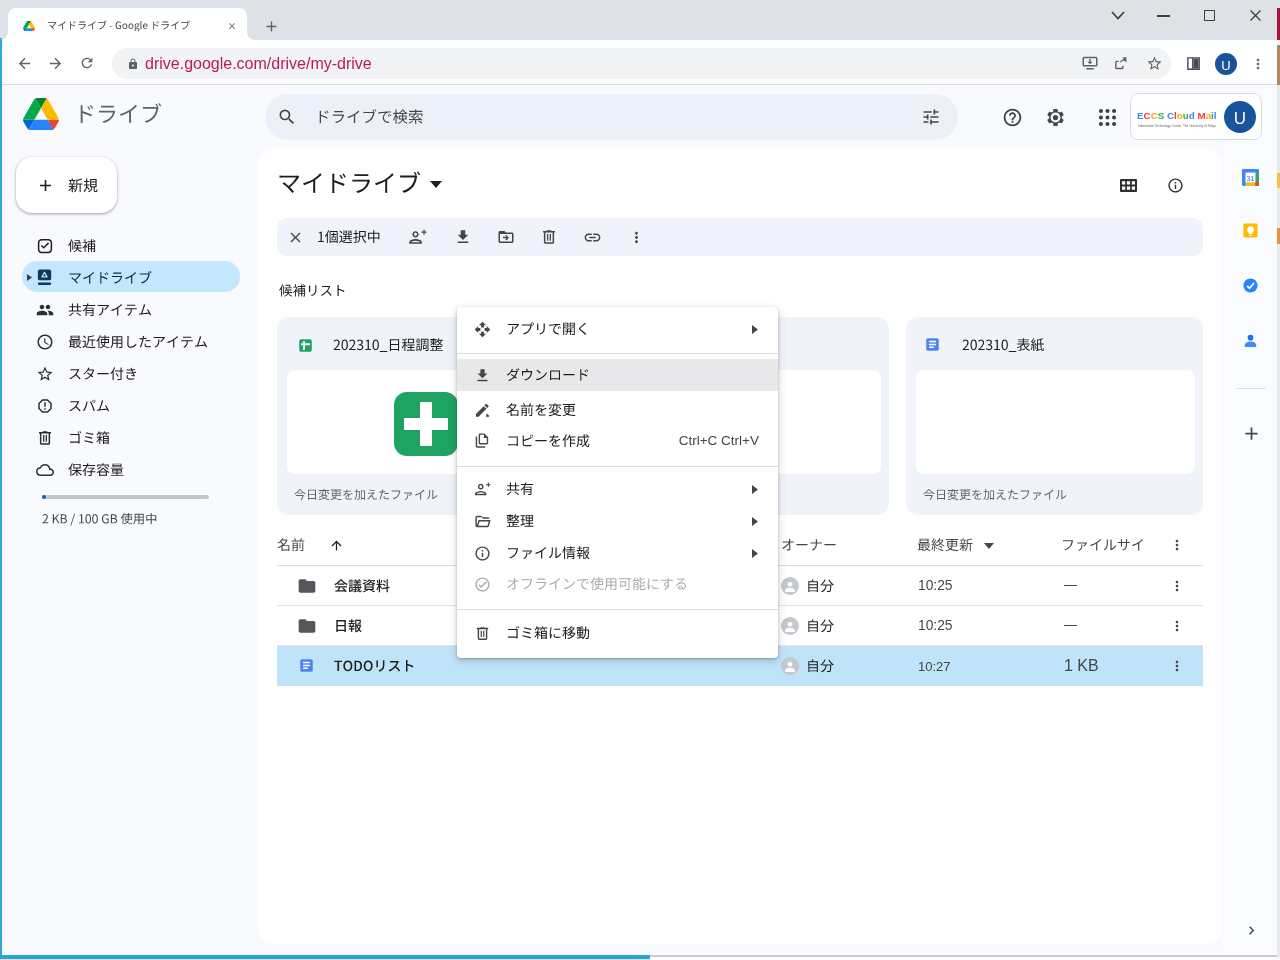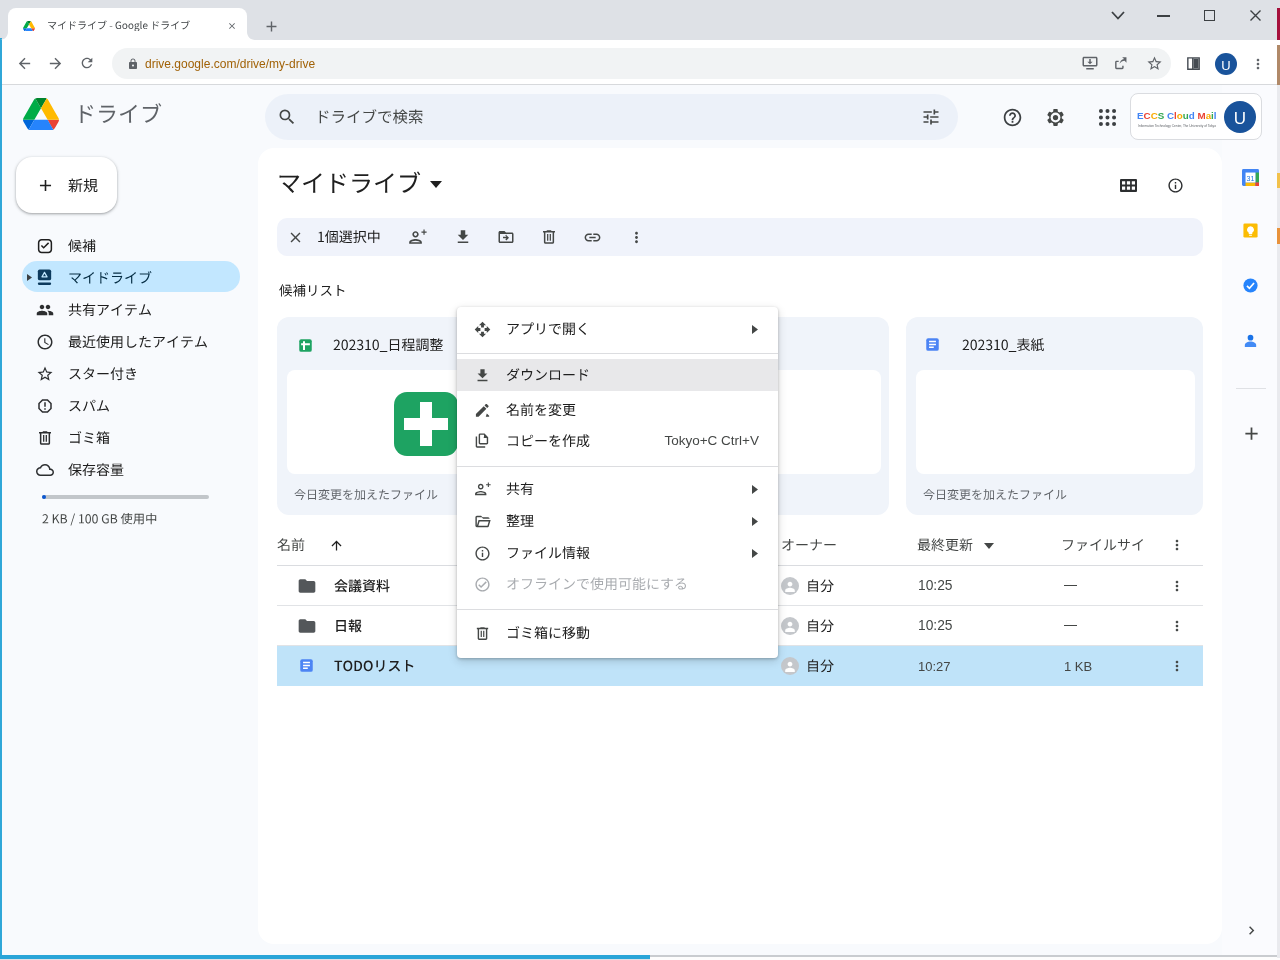--- a/index.html
+++ b/index.html
@@ -54,21 +54,21 @@
 <svg style="position:absolute;left:46.5px;top:54.5px" width="17" height="17" viewBox="0 0 24 24">
     <path d="M12 4l-1.41 1.41L16.17 11H4v2h12.17l-5.58 5.59L12 20l8-8z" fill="#5f6368"></path>
   </svg>
 <svg style="position:absolute;left:79.0px;top:55.0px" width="16" height="16" viewBox="0 0 24 24">
     <path d="M17.65 6.35C16.2 4.9 14.21 4 12 4c-4.42 0-7.99 3.58-7.99 8s3.57 8 7.99 8c3.73 0 6.84-2.55 7.73-6h-2.08c-.82 2.33-3.04 4-5.65 4-3.31 0-6-2.69-6-6s2.69-6 6-6c1.66 0 3.14.69 4.22 1.78L13 11h7V4l-2.35 2.35z" fill="#5f6368"></path>
   </svg>
 <div style="position:absolute;left:112px;top:48px;width:1059px;height:31px;background:#f1f3f4;border-radius:15.5px;"></div>
 <svg style="position:absolute;left:127.0px;top:57.5px" width="12" height="12" viewBox="0 0 24 24">
     <path d="M18 8h-1V6c0-2.76-2.24-5-5-5S7 3.24 7 6v2H6c-1.1 0-2 .9-2 2v10c0 1.1.9 2 2 2h12c1.1 0 2-.9 2-2V10c0-1.1-.9-2-2-2zm-6 9c-1.1 0-2-.9-2-2s.9-2 2-2 2 .9 2 2-.9 2-2 2zm3.1-9H8.9V6c0-1.71 1.39-3.1 3.1-3.1 1.71 0 3.1 1.39 3.1 3.1v2z" fill="#5f6368"></path>
   </svg>
-<div style="position:absolute;left:145px;top:64px;transform:translateY(-50%);font-family:'Liberation Sans',sans-serif;font-size:12px;font-weight:normal;color:#a16207;white-space:nowrap;line-height:1;">drive.google.com/drive/my-drive</div>
+<div style="position:absolute;left:145px;top:64px;transform:translateY(-50%);font-family:'Liberation Sans',sans-serif;font-size:16px;font-weight:normal;color:#be185d;white-space:nowrap;line-height:1;">drive.google.com/drive/my-drive</div>
 <svg style="position:absolute;left:1081px;top:54px" width="18" height="19" viewBox="0 0 24 24">
     <path d="M4 3c-1.1 0-2 .9-2 2v9c0 1.1.9 2 2 2h16c1.1 0 2-.9 2-2V5c0-1.1-.9-2-2-2H4zm0 2h16v9H4V5zm7 1v3.5H8.5L12 13l3.5-3.5H13V6h-2zM7 18h10v2H7v-2z" fill="#5f6368"></path>
   </svg>
 <svg style="position:absolute;left:1113px;top:55px" width="17" height="17" viewBox="0 0 24 24">
     <path d="M5 8c-1.1 0-2 .9-2 2v8c0 1.1.9 2 2 2h8c1.1 0 2-.9 2-2v-3h-2v3H5v-8h3V8H5zm8-5 2.6 2.6c-3.4.8-5.6 3-6.4 6.4 2-2.2 4.3-3.6 7.2-3.8L19 10.8V3h-6z" fill="#5f6368"></path>
   </svg>
 <svg style="position:absolute;left:1145.5px;top:55.0px" width="17" height="17" viewBox="0 0 24 24">
     <path d="M22 9.24l-7.19-.62L12 2 9.19 8.63 2 9.24l5.46 4.73L5.82 21 12 17.27 18.18 21l-1.63-7.03L22 9.24zM12 15.4l-3.76 2.27 1-4.28-3.32-2.88 4.38-.38L12 6.1l1.71 4.04 4.38.38-3.32 2.88 1 4.28L12 15.4z" fill="#5f6368"></path>
   </svg>
 <svg style="position:absolute;left:1185px;top:55px" width="17" height="17" viewBox="0 0 24 24">
@@ -389,21 +389,21 @@
 <svg style="position:absolute;left:781px;top:656.5px" width="18" height="18" viewBox="0 0 24 24">
     <circle cx="12" cy="12" r="12" fill="#c4c7cb"></circle>
     <path d="M12 12.6c1.8 0 3.2-1.4 3.2-3.2S13.8 6.2 12 6.2 8.8 7.6 8.8 9.4s1.4 3.2 3.2 3.2zm0 1.8c-2.4 0-6.4 1.2-6.4 3.6V20h12.8v-2c0-2.4-4-3.6-6.4-3.6z" fill="#fff"></path>
   </svg>
 <div style="position:absolute;left:806.0px;top:656.8px;line-height:0">
     <svg width="28.0" height="17.1" viewBox="0 -14.0 28.0 17.1">
       <path d="M3.0 -6.7H11.1V-5.8H3.0ZM3.0 -3.7H11.1V-2.7H3.0ZM3.0 -0.6H11.1V0.3H3.0ZM2.3 -9.8H11.9V1.1H10.8V-8.8H3.3V1.1H2.3ZM6.4 -11.8 7.6 -11.6Q7.4 -11.0 7.1 -10.4Q6.9 -9.7 6.6 -9.3L5.7 -9.5Q5.8 -9.8 5.9 -10.2Q6.1 -10.6 6.2 -11.0Q6.3 -11.4 6.4 -11.8Z M16.6 -6.5H24.6V-5.4H16.6ZM24.3 -6.5H25.4Q25.4 -6.5 25.4 -6.4Q25.4 -6.3 25.4 -6.2Q25.4 -6.0 25.4 -6.0Q25.3 -4.3 25.2 -3.2Q25.1 -2.0 25.0 -1.3Q24.9 -0.5 24.8 -0.1Q24.6 0.3 24.5 0.5Q24.2 0.8 24.0 0.9Q23.7 1.0 23.4 1.0Q23.0 1.1 22.4 1.1Q21.8 1.1 21.1 1.0Q21.1 0.8 21.0 0.5Q21.0 0.2 20.8 -0.0Q21.5 0.0 22.1 0.0Q22.7 0.1 22.9 0.1Q23.1 0.1 23.3 0.0Q23.4 -0.0 23.5 -0.1Q23.7 -0.3 23.8 -1.0Q24.0 -1.6 24.1 -2.9Q24.2 -4.2 24.3 -6.3ZM18.5 -11.5 19.6 -11.2Q19.1 -10.0 18.4 -8.9Q17.7 -7.8 16.9 -6.9Q16.1 -6.0 15.2 -5.4Q15.1 -5.5 15.0 -5.6Q14.8 -5.8 14.6 -5.9Q14.5 -6.1 14.3 -6.2Q15.2 -6.8 16.0 -7.6Q16.8 -8.4 17.5 -9.4Q18.1 -10.4 18.5 -11.5ZM23.4 -11.5Q23.8 -10.8 24.3 -10.1Q24.7 -9.3 25.3 -8.7Q25.9 -8.0 26.5 -7.4Q27.1 -6.8 27.7 -6.4Q27.5 -6.3 27.4 -6.1Q27.2 -6.0 27.0 -5.8Q26.9 -5.6 26.8 -5.5Q26.2 -6.0 25.6 -6.6Q25.0 -7.2 24.4 -8.0Q23.8 -8.7 23.3 -9.5Q22.8 -10.3 22.4 -11.1ZM19.6 -6.2H20.7Q20.6 -5.0 20.3 -3.9Q20.1 -2.8 19.6 -1.9Q19.1 -0.9 18.1 -0.1Q17.2 0.7 15.7 1.2Q15.7 1.0 15.6 0.9Q15.5 0.7 15.3 0.5Q15.2 0.4 15.1 0.3Q16.4 -0.2 17.3 -0.9Q18.1 -1.6 18.6 -2.4Q19.1 -3.3 19.3 -4.2Q19.5 -5.2 19.6 -6.2Z" fill="#1f1f1f"></path>
     </svg>
   </div>
 <div style="position:absolute;left:918px;top:665.5px;transform:translateY(-50%);font-family:'Liberation Sans',sans-serif;font-size:13px;font-weight:normal;color:#444746;white-space:nowrap;line-height:1;">10:27</div>
-<div style="position:absolute;left:1064px;top:665.5px;transform:translateY(-50%);font-family:'Liberation Sans',sans-serif;font-size:13px;font-weight:normal;color:#444746;white-space:nowrap;line-height:1;">1 KB</div>
+<div style="position:absolute;left:1064px;top:665.5px;transform:translateY(-50%);font-family:'Liberation Sans',sans-serif;font-size:16px;font-weight:normal;color:#444746;white-space:nowrap;line-height:1;">1 KB</div>
 <svg style="position:absolute;left:1169.0px;top:657.5px" width="16" height="16" viewBox="0 0 24 24">
     <path d="M12 8c1.1 0 2-.9 2-2s-.9-2-2-2-2 .9-2 2 .9 2 2 2zm0 2c-1.1 0-2 .9-2 2s.9 2 2 2 2-.9 2-2-.9-2-2-2zm0 6c-1.1 0-2 .9-2 2s.9 2 2 2 2-.9 2-2-.9-2-2-2z" fill="#444746"></path>
   </svg>
 <div style="position:absolute;left:457px;top:307px;width:321px;height:351px;background:#fff;border-radius:4px;box-shadow:0 1px 3px rgba(0,0,0,.24),0 3px 10px rgba(0,0,0,.16)"></div>
 <div style="position:absolute;left:457px;top:359px;width:321px;height:32px;background:#e8e8ea;"></div>
 <svg style="position:absolute;left:473.5px;top:320.5px" width="17" height="17" viewBox="0 0 24 24">
     <path d="M10 9h4V6h3l-5-5-5 5h3v3zm-1 1H6V7l-5 5 5 5v-3h3v-4zm14 2-5-5v3h-3v4h3v3l5-5zm-9 3h-4v3H7l5 5 5-5h-3v-3z" fill="#444746"></path>
   </svg>
 <div style="position:absolute;left:506.0px;top:320.3px;line-height:0">
     <svg width="84.0" height="17.1" viewBox="0 -14.0 84.0 17.1">
@@ -430,21 +430,21 @@
     </svg>
   </div>
 <svg style="position:absolute;left:473.5px;top:432.0px" width="17" height="17" viewBox="0 0 24 24">
     <path d="M8.6 2.2h6.3l5.1 5.1v8.2c0 1.1-.9 2-2 2H8.6c-1.1 0-2-.9-2-2V4.2c0-1.1.9-2 2-2zm5.6 1.8H8.6v11.5h9.4V8.3h-4.4c.3 0 .6-1.6.6-4.3zM4.4 6.4v13.8h11.4v1.9H4.4c-1.1 0-2-.9-2-2V6.4h2z" fill="#444746"></path>
   </svg>
 <div style="position:absolute;left:506.0px;top:431.8px;line-height:0">
     <svg width="84.0" height="17.1" viewBox="0 -14.0 84.0 17.1">
       <path d="M2.4 -9.6Q2.8 -9.6 3.2 -9.5Q3.6 -9.5 3.9 -9.5H10.8Q11.1 -9.5 11.4 -9.5Q11.7 -9.5 11.9 -9.5Q11.9 -9.3 11.8 -9.0Q11.8 -8.7 11.8 -8.5V-1.2Q11.8 -0.9 11.9 -0.4Q11.9 -0.0 11.9 0.1H10.6Q10.6 -0.0 10.6 -0.4Q10.7 -0.7 10.7 -1.1V-8.4H3.9Q3.6 -8.4 3.1 -8.4Q2.7 -8.4 2.4 -8.4ZM2.2 -1.9Q2.5 -1.9 2.9 -1.8Q3.3 -1.8 3.8 -1.8H11.3V-0.7H3.8Q3.4 -0.7 2.9 -0.6Q2.5 -0.6 2.2 -0.6Z M24.6 -9.8Q24.6 -9.4 24.9 -9.1Q25.2 -8.8 25.5 -8.8Q25.9 -8.8 26.2 -9.1Q26.5 -9.4 26.5 -9.8Q26.5 -10.1 26.2 -10.4Q25.9 -10.7 25.5 -10.7Q25.2 -10.7 24.9 -10.4Q24.6 -10.1 24.6 -9.8ZM24.0 -9.8Q24.0 -10.2 24.2 -10.6Q24.4 -10.9 24.8 -11.1Q25.1 -11.3 25.5 -11.3Q26.0 -11.3 26.3 -11.1Q26.7 -10.9 26.9 -10.6Q27.1 -10.2 27.1 -9.8Q27.1 -9.3 26.9 -9.0Q26.7 -8.6 26.3 -8.4Q26.0 -8.2 25.5 -8.2Q25.1 -8.2 24.8 -8.4Q24.4 -8.6 24.2 -9.0Q24.0 -9.3 24.0 -9.8ZM17.9 -10.5Q17.9 -10.3 17.9 -10.0Q17.8 -9.7 17.8 -9.4Q17.8 -9.2 17.8 -8.6Q17.8 -8.1 17.8 -7.4Q17.8 -6.6 17.8 -5.8Q17.8 -4.9 17.8 -4.2Q17.8 -3.4 17.8 -2.8Q17.8 -2.2 17.8 -2.0Q17.8 -1.4 18.1 -1.2Q18.3 -1.0 18.8 -0.9Q19.1 -0.9 19.6 -0.9Q20.2 -0.8 20.7 -0.8Q21.2 -0.8 21.9 -0.9Q22.5 -0.9 23.2 -0.9Q23.8 -1.0 24.4 -1.1Q25.0 -1.2 25.5 -1.3V0.0Q24.9 0.1 24.0 0.2Q23.2 0.2 22.3 0.3Q21.4 0.3 20.6 0.3Q20.0 0.3 19.4 0.3Q18.8 0.2 18.4 0.2Q17.6 0.0 17.1 -0.4Q16.7 -0.8 16.7 -1.7Q16.7 -2.0 16.7 -2.6Q16.7 -3.3 16.7 -4.1Q16.7 -4.9 16.7 -5.7Q16.7 -6.6 16.7 -7.3Q16.7 -8.1 16.7 -8.6Q16.7 -9.2 16.7 -9.4Q16.7 -9.5 16.7 -9.7Q16.7 -9.9 16.7 -10.1Q16.6 -10.3 16.6 -10.5ZM17.3 -6.1Q17.9 -6.2 18.7 -6.4Q19.5 -6.6 20.3 -6.9Q21.1 -7.1 21.8 -7.4Q22.6 -7.6 23.2 -7.9Q23.5 -8.0 23.8 -8.2Q24.1 -8.4 24.4 -8.5L24.9 -7.4Q24.6 -7.3 24.2 -7.1Q23.9 -7.0 23.6 -6.9Q22.9 -6.6 22.1 -6.3Q21.3 -6.1 20.4 -5.8Q19.6 -5.5 18.8 -5.3Q18.0 -5.1 17.3 -4.9Z M29.4 -6.1Q29.6 -6.0 29.9 -6.0Q30.3 -6.0 30.6 -6.0Q31.0 -6.0 31.4 -6.0Q31.6 -6.0 32.1 -6.0Q32.5 -6.0 33.2 -6.0Q33.8 -6.0 34.5 -6.0Q35.2 -6.0 35.9 -6.0Q36.6 -6.0 37.3 -6.0Q37.9 -6.0 38.4 -6.0Q38.8 -6.0 39.1 -6.0Q39.6 -6.0 40.0 -6.0Q40.3 -6.0 40.6 -6.1V-4.7Q40.3 -4.7 39.9 -4.7Q39.5 -4.8 39.1 -4.8Q38.8 -4.8 38.4 -4.8Q37.9 -4.8 37.3 -4.8Q36.6 -4.8 35.9 -4.8Q35.2 -4.8 34.5 -4.8Q33.8 -4.8 33.2 -4.8Q32.5 -4.8 32.1 -4.8Q31.6 -4.8 31.4 -4.8Q30.8 -4.8 30.3 -4.7Q29.8 -4.7 29.4 -4.7Z M48.4 -11.1Q48.4 -10.7 48.2 -10.1Q48.1 -9.5 47.8 -8.8Q47.5 -8.2 47.2 -7.5Q46.8 -6.8 46.4 -6.3Q46.6 -6.5 47.0 -6.6Q47.3 -6.7 47.7 -6.7Q48.0 -6.8 48.3 -6.8Q49.1 -6.8 49.7 -6.4Q50.3 -5.9 50.3 -5.0Q50.3 -4.8 50.3 -4.3Q50.3 -3.9 50.3 -3.5Q50.3 -3.0 50.3 -2.6Q50.3 -2.2 50.3 -1.8H49.2Q49.2 -2.1 49.3 -2.5Q49.3 -2.9 49.3 -3.3Q49.3 -3.7 49.3 -4.1Q49.3 -4.5 49.3 -4.7Q49.3 -5.3 48.9 -5.6Q48.5 -5.9 48.0 -5.9Q47.3 -5.9 46.7 -5.6Q46.0 -5.3 45.6 -4.9Q45.3 -4.6 44.9 -4.2Q44.6 -3.9 44.3 -3.4L43.3 -4.1Q44.3 -5.1 45.0 -6.0Q45.7 -6.8 46.1 -7.6Q46.5 -8.3 46.8 -8.9Q47.0 -9.5 47.1 -10.1Q47.3 -10.7 47.3 -11.2ZM43.6 -9.6Q44.2 -9.5 44.9 -9.4Q45.5 -9.4 46.0 -9.4Q47.0 -9.4 48.0 -9.5Q49.1 -9.5 50.2 -9.6Q51.3 -9.7 52.3 -9.9L52.3 -8.8Q51.6 -8.7 50.7 -8.6Q49.9 -8.6 49.1 -8.5Q48.2 -8.5 47.4 -8.4Q46.6 -8.4 46.0 -8.4Q45.7 -8.4 45.3 -8.4Q44.9 -8.4 44.5 -8.5Q44.0 -8.5 43.6 -8.5ZM54.3 -6.2Q54.2 -6.1 54.0 -6.1Q53.7 -6.0 53.5 -5.9Q53.3 -5.8 53.1 -5.7Q52.4 -5.4 51.4 -5.0Q50.4 -4.6 49.4 -4.1Q48.7 -3.7 48.2 -3.4Q47.7 -3.0 47.4 -2.6Q47.1 -2.2 47.1 -1.7Q47.1 -1.3 47.2 -1.0Q47.4 -0.8 47.8 -0.6Q48.1 -0.5 48.6 -0.4Q49.0 -0.4 49.6 -0.4Q50.4 -0.4 51.4 -0.5Q52.5 -0.6 53.4 -0.7L53.4 0.4Q52.9 0.4 52.2 0.5Q51.5 0.6 50.8 0.6Q50.2 0.6 49.5 0.6Q48.6 0.6 47.7 0.4Q46.9 0.3 46.4 -0.2Q45.9 -0.7 45.9 -1.5Q45.9 -2.1 46.2 -2.7Q46.5 -3.2 47.0 -3.6Q47.5 -4.1 48.1 -4.4Q48.7 -4.8 49.3 -5.1Q50.0 -5.5 50.6 -5.7Q51.2 -6.0 51.7 -6.2Q52.3 -6.5 52.7 -6.7Q53.1 -6.8 53.3 -6.9Q53.6 -7.1 53.9 -7.2Z M62.8 -9.4H69.5V-8.4H62.3ZM64.6 -6.4H69.1V-5.4H64.6ZM64.6 -3.3H69.3V-2.3H64.6ZM64.0 -9.1H65.1V1.1H64.0ZM63.4 -11.6 64.4 -11.3Q64.0 -10.2 63.5 -9.1Q62.9 -8.1 62.3 -7.1Q61.7 -6.2 61.1 -5.5Q61.0 -5.6 60.9 -5.7Q60.7 -5.8 60.5 -6.0Q60.4 -6.1 60.3 -6.2Q60.9 -6.8 61.5 -7.7Q62.1 -8.6 62.5 -9.6Q63.0 -10.6 63.4 -11.6ZM60.0 -11.7 61.0 -11.4Q60.5 -10.2 59.9 -9.0Q59.3 -7.9 58.6 -6.9Q57.9 -5.8 57.1 -5.1Q57.1 -5.2 57.0 -5.4Q56.8 -5.6 56.7 -5.8Q56.6 -6.0 56.5 -6.1Q57.2 -6.8 57.8 -7.7Q58.5 -8.6 59.0 -9.6Q59.6 -10.6 60.0 -11.7ZM58.5 -8.1 59.5 -9.2 59.6 -9.1V1.1H58.5Z M72.4 -6.5H75.9V-5.5H72.4ZM75.5 -6.5H76.5Q76.5 -6.5 76.5 -6.4Q76.5 -6.3 76.5 -6.2Q76.5 -6.1 76.5 -6.1Q76.4 -4.5 76.4 -3.5Q76.3 -2.5 76.3 -2.0Q76.2 -1.5 76.0 -1.3Q75.9 -1.1 75.7 -1.1Q75.5 -1.0 75.2 -0.9Q74.9 -0.9 74.5 -0.9Q74.0 -0.9 73.5 -0.9Q73.5 -1.2 73.4 -1.4Q73.3 -1.7 73.2 -1.9Q73.7 -1.9 74.1 -1.9Q74.5 -1.9 74.7 -1.9Q74.8 -1.9 75.0 -1.9Q75.1 -1.9 75.1 -2.0Q75.2 -2.1 75.3 -2.6Q75.4 -3.0 75.4 -3.9Q75.4 -4.8 75.5 -6.3ZM79.4 -11.1 80.0 -11.7Q80.5 -11.5 81.0 -11.2Q81.4 -10.9 81.9 -10.6Q82.3 -10.3 82.6 -10.1L81.9 -9.4Q81.6 -9.6 81.2 -9.9Q80.8 -10.2 80.3 -10.5Q79.8 -10.8 79.4 -11.1ZM81.4 -7.3 82.5 -7.0Q81.6 -4.3 80.0 -2.2Q78.5 -0.2 76.3 1.0Q76.2 0.9 76.1 0.8Q76.0 0.6 75.8 0.5Q75.7 0.3 75.5 0.2Q77.7 -0.9 79.1 -2.8Q80.6 -4.7 81.4 -7.3ZM72.5 -9.4H83.3V-8.4H72.5ZM71.8 -9.4H72.9V-5.4Q72.9 -4.7 72.8 -3.8Q72.8 -3.0 72.6 -2.1Q72.5 -1.2 72.2 -0.3Q71.9 0.5 71.4 1.2Q71.3 1.1 71.1 1.0Q71.0 0.8 70.8 0.7Q70.6 0.6 70.5 0.5Q71.1 -0.3 71.4 -1.4Q71.6 -2.4 71.7 -3.5Q71.8 -4.5 71.8 -5.4ZM77.6 -11.7H78.7Q78.7 -9.8 78.8 -8.1Q79.0 -6.3 79.3 -4.8Q79.6 -3.4 80.0 -2.3Q80.4 -1.2 80.8 -0.6Q81.3 -0.1 81.9 -0.1Q82.2 -0.1 82.3 -0.7Q82.5 -1.2 82.5 -2.6Q82.7 -2.5 83.0 -2.3Q83.2 -2.1 83.4 -2.1Q83.3 -0.9 83.2 -0.2Q83.0 0.5 82.6 0.7Q82.3 1.0 81.8 1.0Q81.1 1.0 80.5 0.5Q79.9 0.1 79.4 -0.8Q79.0 -1.7 78.6 -2.8Q78.3 -4.0 78.1 -5.5Q77.9 -6.9 77.7 -8.5Q77.6 -10.1 77.6 -11.7Z" fill="#1f1f1f"></path>
     </svg>
   </div>
-<div style="position:absolute;left:759px;top:440.5px;transform:translate(-100%,-50%);font-family:'Liberation Sans',sans-serif;font-size:13.5px;font-weight:normal;color:#444746;white-space:nowrap;line-height:1;">Tokyo+C Ctrl+V</div>
+<div style="position:absolute;left:759px;top:440.5px;transform:translate(-100%,-50%);font-family:'Liberation Sans',sans-serif;font-size:13.5px;font-weight:normal;color:#444746;white-space:nowrap;line-height:1;">Ctrl+C Ctrl+V</div>
 <svg style="position:absolute;left:473.5px;top:480.5px" width="17" height="17" viewBox="0 0 24 24">
     <path d="M9.5 12c2.21 0 4-1.79 4-4s-1.79-4-4-4-4 1.79-4 4 1.79 4 4 4zm0-6c1.1 0 2 .9 2 2s-.9 2-2 2-2-.9-2-2 .9-2 2-2zm0 8c-2.67 0-8 1.34-8 4v2h16v-2c0-2.66-5.33-4-8-4zm-5.9 4c.4-.85 3.2-2 5.9-2s5.5 1.15 5.9 2H3.6zM19.5 8.5V6h-2.5V4.5h2.5V2h1.5v2.5H23.5V6h-2.5v2.5z" fill="#444746"></path>
   </svg>
 <div style="position:absolute;left:506.0px;top:480.3px;line-height:0">
     <svg width="28.0" height="17.1" viewBox="0 -14.0 28.0 17.1">
       <path d="M3.9 -11.6H5.0V-3.8H3.9ZM9.0 -11.6H10.1V-3.8H9.0ZM0.7 -4.5H13.4V-3.4H0.7ZM1.2 -8.8H12.9V-7.8H1.2ZM8.2 -2.1 9.1 -2.6Q9.8 -2.2 10.5 -1.6Q11.3 -1.1 12.0 -0.5Q12.6 0.0 13.1 0.5L12.1 1.1Q11.7 0.7 11.0 0.1Q10.4 -0.4 9.6 -1.0Q8.9 -1.6 8.2 -2.1ZM4.6 -2.6 5.7 -2.2Q5.2 -1.6 4.5 -1.0Q3.9 -0.4 3.1 0.2Q2.4 0.7 1.7 1.1Q1.6 1.0 1.4 0.9Q1.3 0.7 1.1 0.6Q1.0 0.5 0.9 0.4Q1.6 0.0 2.3 -0.5Q3.0 -1.0 3.6 -1.5Q4.2 -2.1 4.6 -2.6Z M14.9 -9.9H27.2V-9.0H14.9ZM18.3 -4.9H24.9V-4.0H18.3ZM17.6 -7.3H24.7V-6.4H18.6V1.1H17.6ZM24.5 -7.3H25.5V-0.2Q25.5 0.3 25.4 0.5Q25.3 0.8 24.9 0.9Q24.6 1.0 24.0 1.1Q23.4 1.1 22.5 1.1Q22.4 0.9 22.3 0.6Q22.2 0.3 22.1 0.1Q22.6 0.1 23.0 0.1Q23.4 0.1 23.7 0.1Q24.0 0.1 24.2 0.1Q24.3 0.1 24.4 0.0Q24.5 -0.0 24.5 -0.2ZM19.5 -11.8 20.5 -11.5Q20.1 -10.0 19.3 -8.5Q18.6 -7.0 17.6 -5.7Q16.6 -4.4 15.2 -3.4Q15.2 -3.6 15.0 -3.7Q14.9 -3.9 14.8 -4.0Q14.7 -4.2 14.6 -4.3Q15.5 -4.9 16.3 -5.8Q17.1 -6.6 17.7 -7.6Q18.3 -8.6 18.7 -9.6Q19.2 -10.7 19.5 -11.8ZM18.3 -2.6H24.9V-1.7H18.3Z" fill="#1f1f1f"></path>
     </svg>
   </div>
 <svg style="position:absolute;left:752px;top:484.5px" width="6" height="9" viewBox="0 0 6 9">
     <path d="M0 0 6 4.5 0 9z" fill="#444746"></path>

